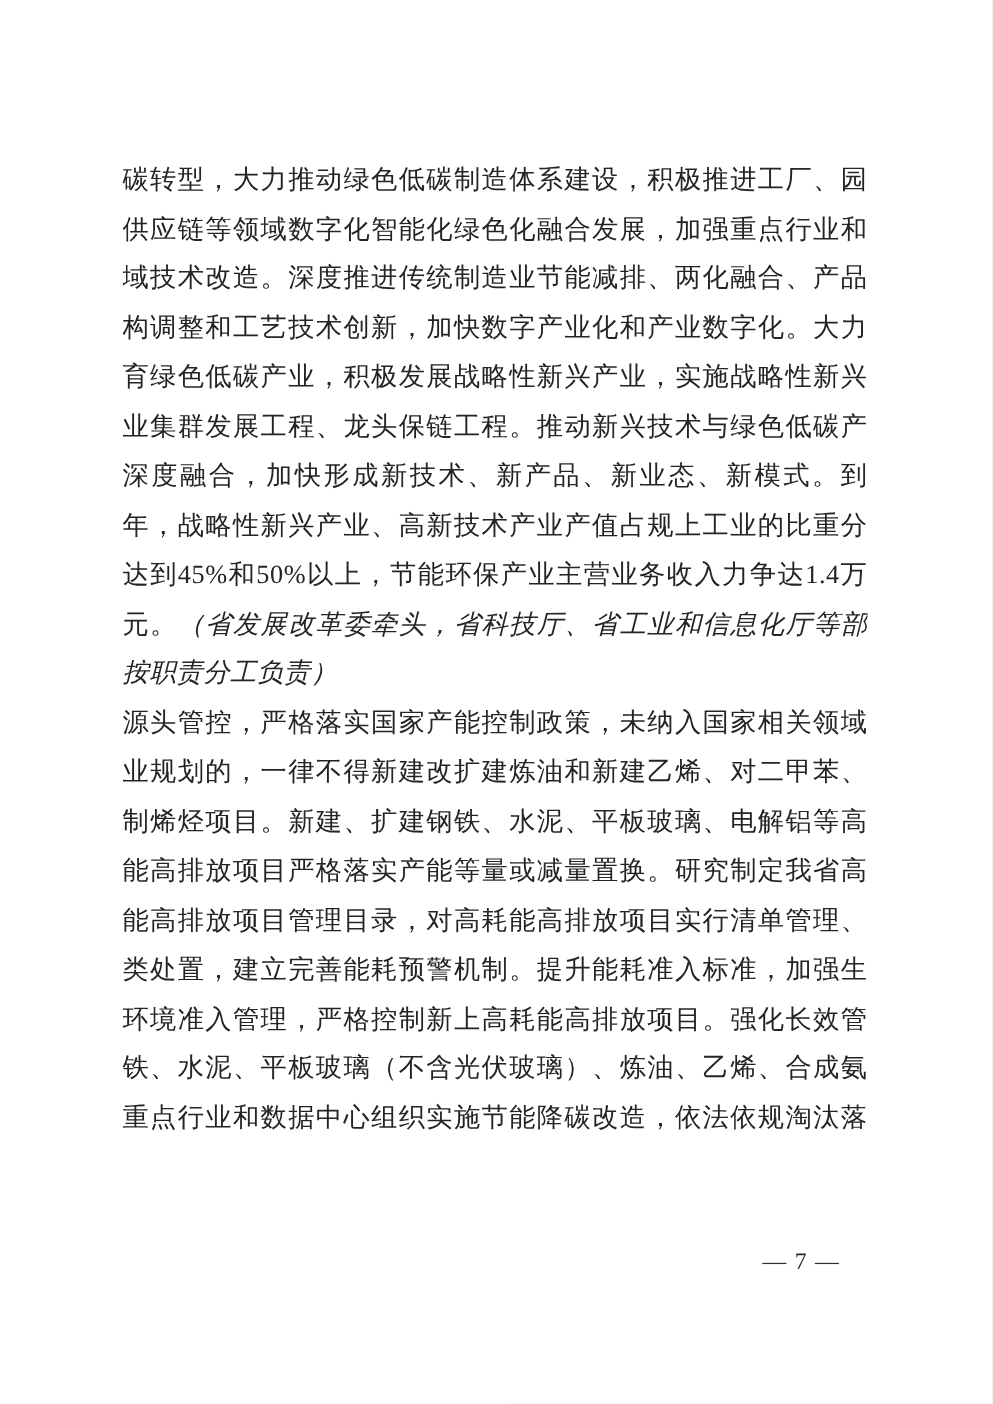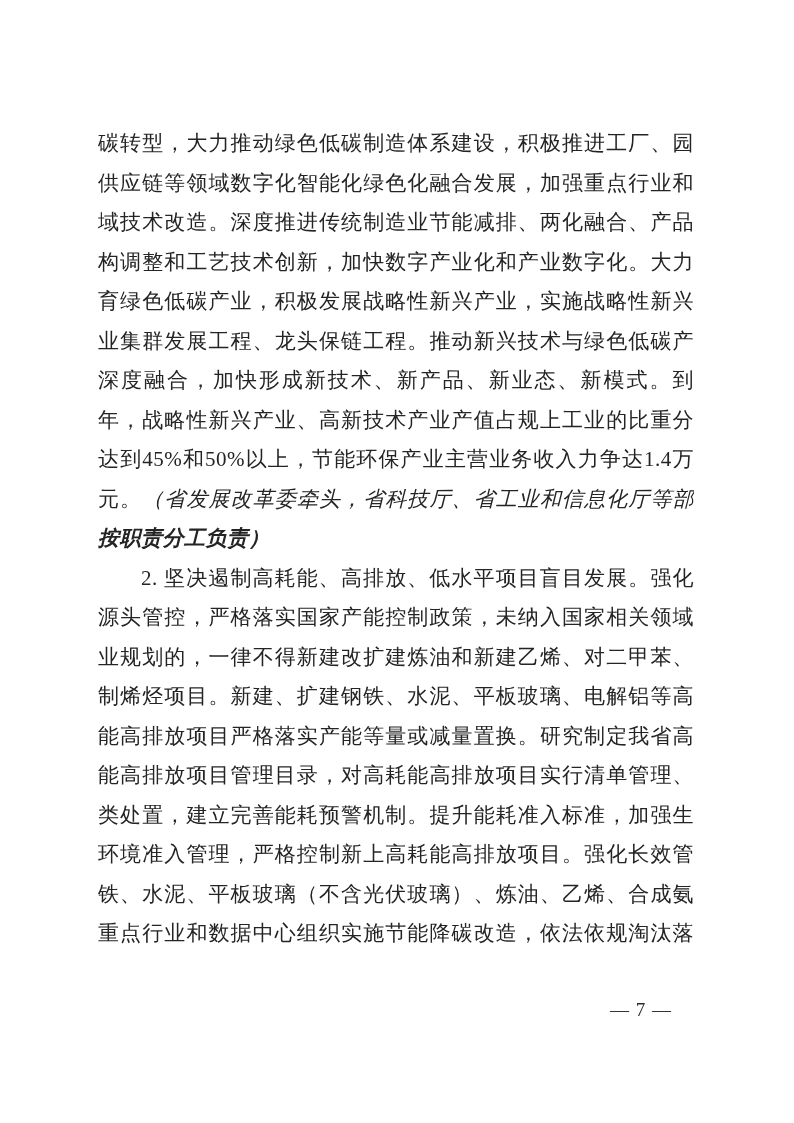--- a/index.html
+++ b/index.html
@@ -32,21 +32,20 @@
   }
   
   .j {
     text-align: justify;
     text-align-last: justify;
     text-justify: inter-ideograph;
   }
   
   .short {
     text-align: left;
-    font-weight: bold;
   }
   
   .indent {
     text-indent: 43px;
   }
   
   .kai {
     font-style: italic;
   }
   .footer {
@@ -76,21 +75,20 @@
       <div class="line j">深度融合，加快形成新技术、新产品、新业态、新模式。到2030</div>
       <div class="line j">年，战略性新兴产业、高新技术产业产值占规上工业的比重分别</div>
       <div class="line j">达到45%和50%以上，节能环保产业主营业务收入力争达1.4万亿</div>
       <div class="line j">
         <span>元。</span><span class="kai">（省发展改革委牵头，省科技厅、省工业和信息化厅等部门</span>
       </div>
       <div class="line short kai">按职责分工负责）</div>
     </div>
 
     <div>
-      <div class="line j indent">2. 坚决遏制高耗能、高排放、低水平项目盲目发展。强化</div>
       <div class="line j">源头管控，严格落实国家产能控制政策，未纳入国家相关领域产</div>
       <div class="line j">业规划的，一律不得新建改扩建炼油和新建乙烯、对二甲苯、煤</div>
       <div class="line j">制烯烃项目。新建、扩建钢铁、水泥、平板玻璃、电解铝等高耗</div>
       <div class="line j">能高排放项目严格落实产能等量或减量置换。研究制定我省高耗</div>
       <div class="line j">能高排放项目管理目录，对高耗能高排放项目实行清单管理、分</div>
       <div class="line j">类处置，建立完善能耗预警机制。提升能耗准入标准，加强生态</div>
       <div class="line j">环境准入管理，严格控制新上高耗能高排放项目。强化长效管理，</div>
       <div class="line j">铁、水泥、平板玻璃（不含光伏玻璃）、炼油、乙烯、合成氨等</div>
       <div class="line j">重点行业和数据中心组织实施节能降碳改造，依法依规淘汰落后</div>
     </div>

